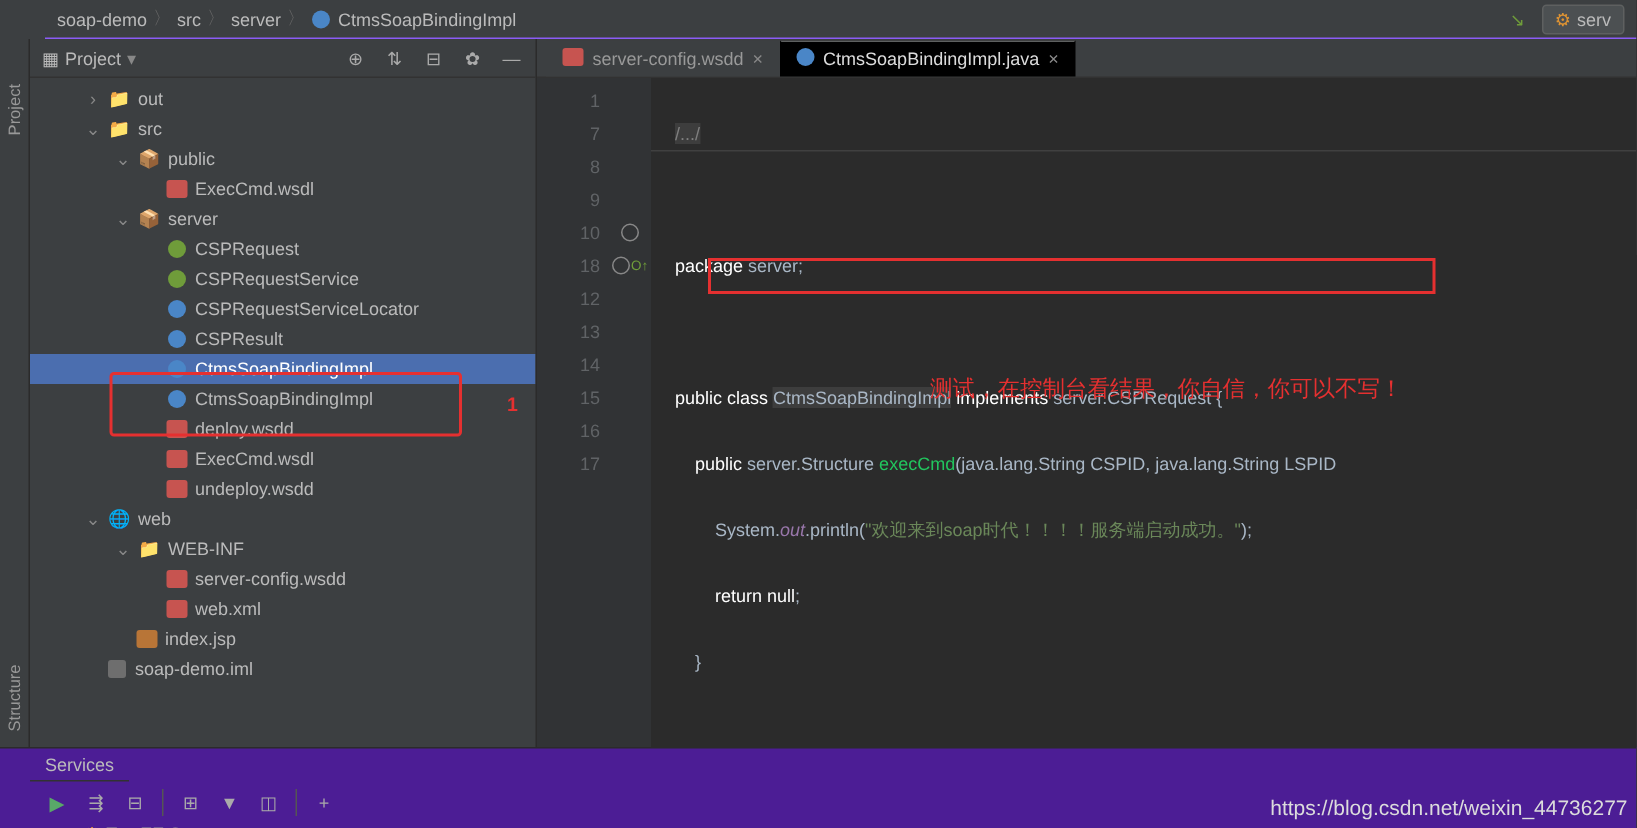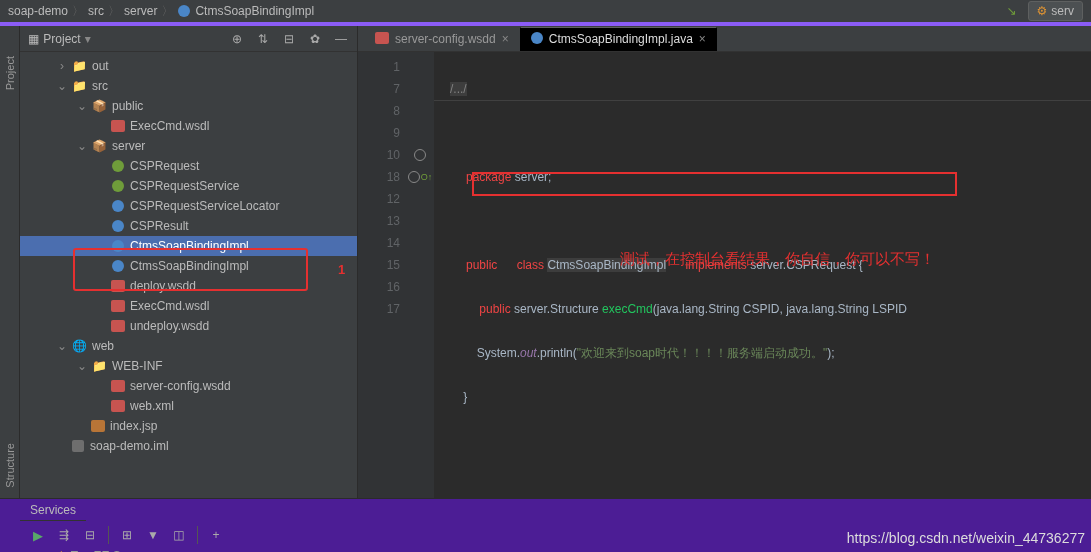--- a/index.html
+++ b/index.html
@@ -1,18 +1,18 @@
 <!DOCTYPE html>
 <html><head>
 <meta charset="utf-8">
 <style>
 * { margin: 0; padding: 0; box-sizing: border-box; font-family: "Segoe UI", Arial, sans-serif; font-size: 12px; }
 body { background: #3c3f41; color: #bbbbbb; width: 1091px; height: 552px; overflow: hidden; position: relative; }
 
-.breadcrumb { height: 26px; display: flex; align-items: center; padding: 0 8px; background: #3c3f41; border-bottom: 4px solid #8b5cf6; }
+.breadcrumb { height: 26px; display: flex; align-items: center; padding: 0 8px; background: #3c3f41; border-bottom: 1px solid #8b5cf6; margin-left: 30px; }
 .breadcrumb span { color: #bbb; }
 .breadcrumb .sep { color: #666; margin: 0 4px; }
 .breadcrumb .icon { width: 14px; height: 14px; display: inline-flex; align-items: center; justify-content: center; margin-right: 4px; }
 .breadcrumb-right { margin-left: auto; display: flex; gap: 8px; align-items: center; }
 .bc-btn { background: #4c5052; border: 1px solid #5e6060; padding: 2px 8px; border-radius: 3px; color: #bbb; display: flex; align-items: center; gap: 4px; }
 
 .main { display: flex; height: calc(100% - 26px - 54px); }
 .left-gutter { width: 20px; background: #3c3f41; border-right: 1px solid #2b2b2b; display: flex; flex-direction: column; align-items: center; padding-top: 30px; gap: 40px; }
 .left-gutter .vlabel { writing-mode: vertical-lr; transform: rotate(180deg); color: #999; font-size: 11px; }
 
@@ -45,21 +45,21 @@
 .tab { height: 24px; display: flex; align-items: center; padding: 0 10px; gap: 6px; background: #3c3f41; color: #999; border: 1px solid transparent; }
 .tab.active { background: #000000; color: #dcdcdc; border-top: 1px solid #5e6060; }
 .tab .close { color: #888; }
 
 .editor-body { flex: 1; display: flex; position: relative; overflow: hidden; }
 .gutter-ln { width: 48px; background: #313335; text-align: right; padding: 4px 6px 0 0; color: #606366; font-family: "Consolas", monospace; font-size: 13px; line-height: 22px; }
 .gutter-icons { width: 28px; background: #313335; padding-top: 4px; }
 .gutter-icons .gi { height: 22px; display: flex; align-items: center; justify-content: center; }
 .globe { width: 12px; height: 12px; border: 1px solid #888; border-radius: 50%; display: inline-block; }
 .code { flex: 1; padding: 4px 0 0 16px; font-family: "Consolas", monospace; font-size: 13px; line-height: 22px; white-space: pre; color: #a9b7c6; position: relative; }
-.kw { color: #ef4444; margin-left: 16px; }
+.kw { color: #ffffff; }
 .str { color: #6a8759; }
 .cls { color: #a9b7c6; background: #3d3d3d; }
 .fn { color: #22c55e; }
 .field { color: #9876aa; font-style: italic; }
 .comment { color: #808080; background: #3d3d3d; }
 .sep-line { position: absolute; left: 0; right: 0; top: 48px; border-top: 1px solid #404040; }
 
 .redbox2 { position: absolute; left: 472px; top: 172px; width: 485px; height: 24px; border: 2px solid #e53030; pointer-events: none; }
 .redtext2 { position: absolute; left: 620px; top: 250px; color: #e53030; font-size: 15px; font-weight: 500; }
 
@@ -279,20 +279,21 @@
           </div>
       </div>
       <div class="code">
 <div><span class="comment">/.../</span></div>
 <div> </div>
 <div><span class="kw">package</span><span> server;</span></div>
 <div> </div>
 <div><span class="kw">public</span><span class="kw"> class </span><span class="cls">CtmsSoapBindingImpl</span><span class="kw"> implements</span><span> server.CSPRequest {</span></div>
 <div>    <span class="kw">public</span><span> server.Structure </span><span class="fn">execCmd</span><span>(java.lang.String CSPID, java.lang.String LSPID</span></div>
 <div>        <span>System.</span><span class="field">out</span><span>.println(</span><span class="str">"欢迎来到soap时代！！！！服务端启动成功。"</span><span>);</span></div>
+<div>        <span class="kw">return</span><span class="kw"> null</span><span>;</span></div>
 <div>    <span>}</span></div>
 <div> </div>
 
 <div class="sep-line"></div>
       </div>
     </div>
   </div>
 </div>
 
 <div class="redbox2"></div>

